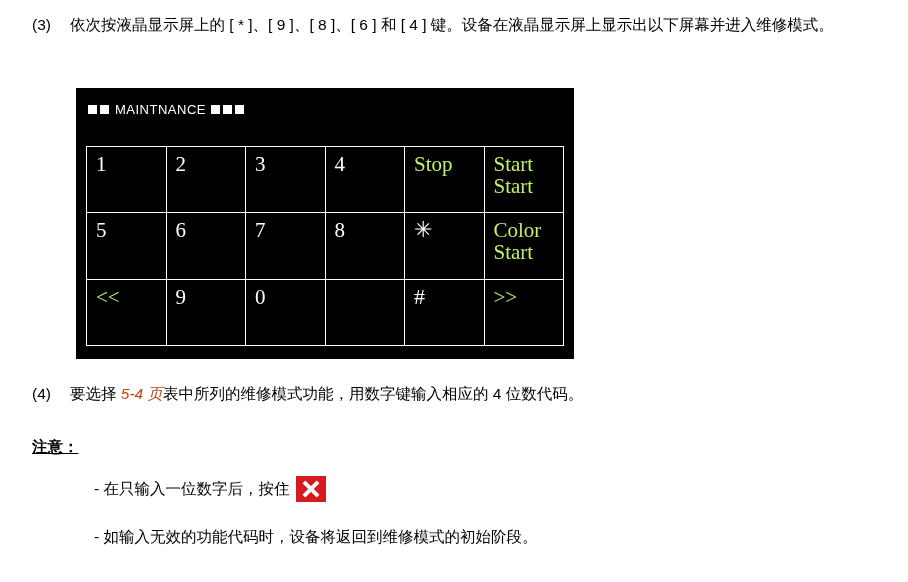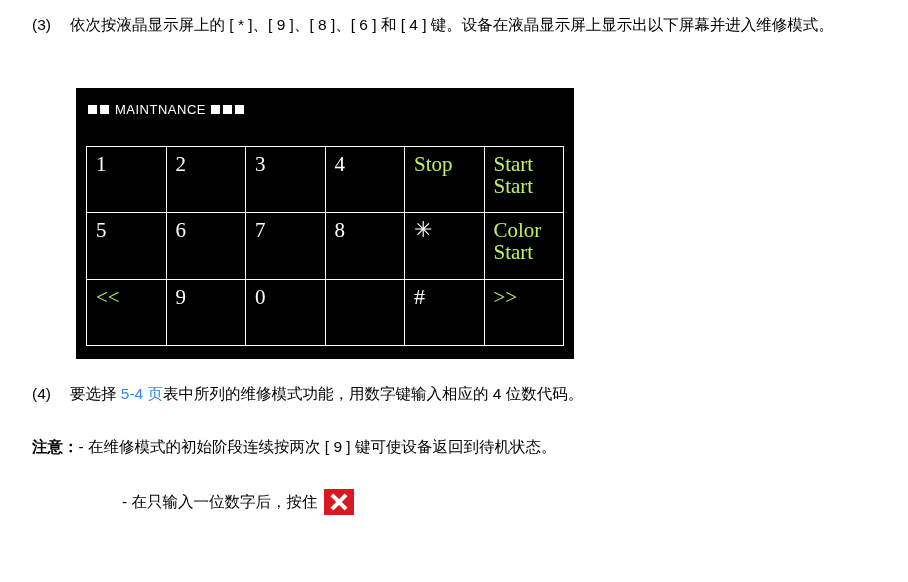--- a/index.html
+++ b/index.html
@@ -41,21 +41,22 @@
     left: 32px;
     top: 12px;
     width: 852px;
   }
   .step-4 {
     left: 32px;
     top: 381px;
     width: 852px;
   }
   .redlink {
-    color: #3b82f6;
+    color: #c2410c;
+    font-style: italic;
   }
 
   
   .lcd {
     position: absolute;
     left: 76px;
     top: 88px;
     width: 498px;
     height: 271px;
     background: #000000;
@@ -121,39 +122,40 @@
   }
 
   
   .note {
     position: absolute;
     left: 32px;
     top: 434px;
     width: 860px;
     font-size: 15.5px;
     line-height: 26px;
+    text-decoration: underline;
   }
   .note-head {
     display: flex;
     align-items: flex-start;
   }
   .note-head .nh-label {
     font-weight: bold;
     white-space: nowrap;
   }
   .note-line {
     position: absolute;
     left: 62px;
     display: flex;
     align-items: center;
     font-size: 15.5px;
     line-height: 26px;
     white-space: nowrap;
   }
-  .note-line.l2 { top: 55px; margin-left: 28px; }
+  .note-line.l2 { top: 42px; }
   .note-line.l3 { top: 90px; }
 
   .xmark {
     display: inline-block;
     width: 30px;
     height: 26px;
     background: #d71920;
     position: relative;
     margin: 0 7px;
     vertical-align: middle;
@@ -224,21 +226,23 @@
   </div>
 
   <div class="step step-4">
     <span class="marker">(4)</span>
     <span class="body"><span>要选择 </span><span class="redlink">5-4 页</span><span>表中所列的维修模式功能，用数字键输入相应的 4 位数代码。</span></span>
   </div>
 
   <div class="note">
     <div class="note-head">
       <span class="nh-label">注意：</span>
-      <span>- 在维修模式的初始阶段连续按两次 [ 9 ] 键可使设备返回到待机状态。</span>
     </div>
     <div class="note-line l2">
       <span>- 在只输入一位数字后，按住</span>
       <span class="xmark"></span>
     </div>
+    <div class="note-line l3">
+      <span>- 如输入无效的功能代码时，设备将返回到维修模式的初始阶段。</span>
+    </div>
   </div>
 
 </div>
 
 </body></html>

